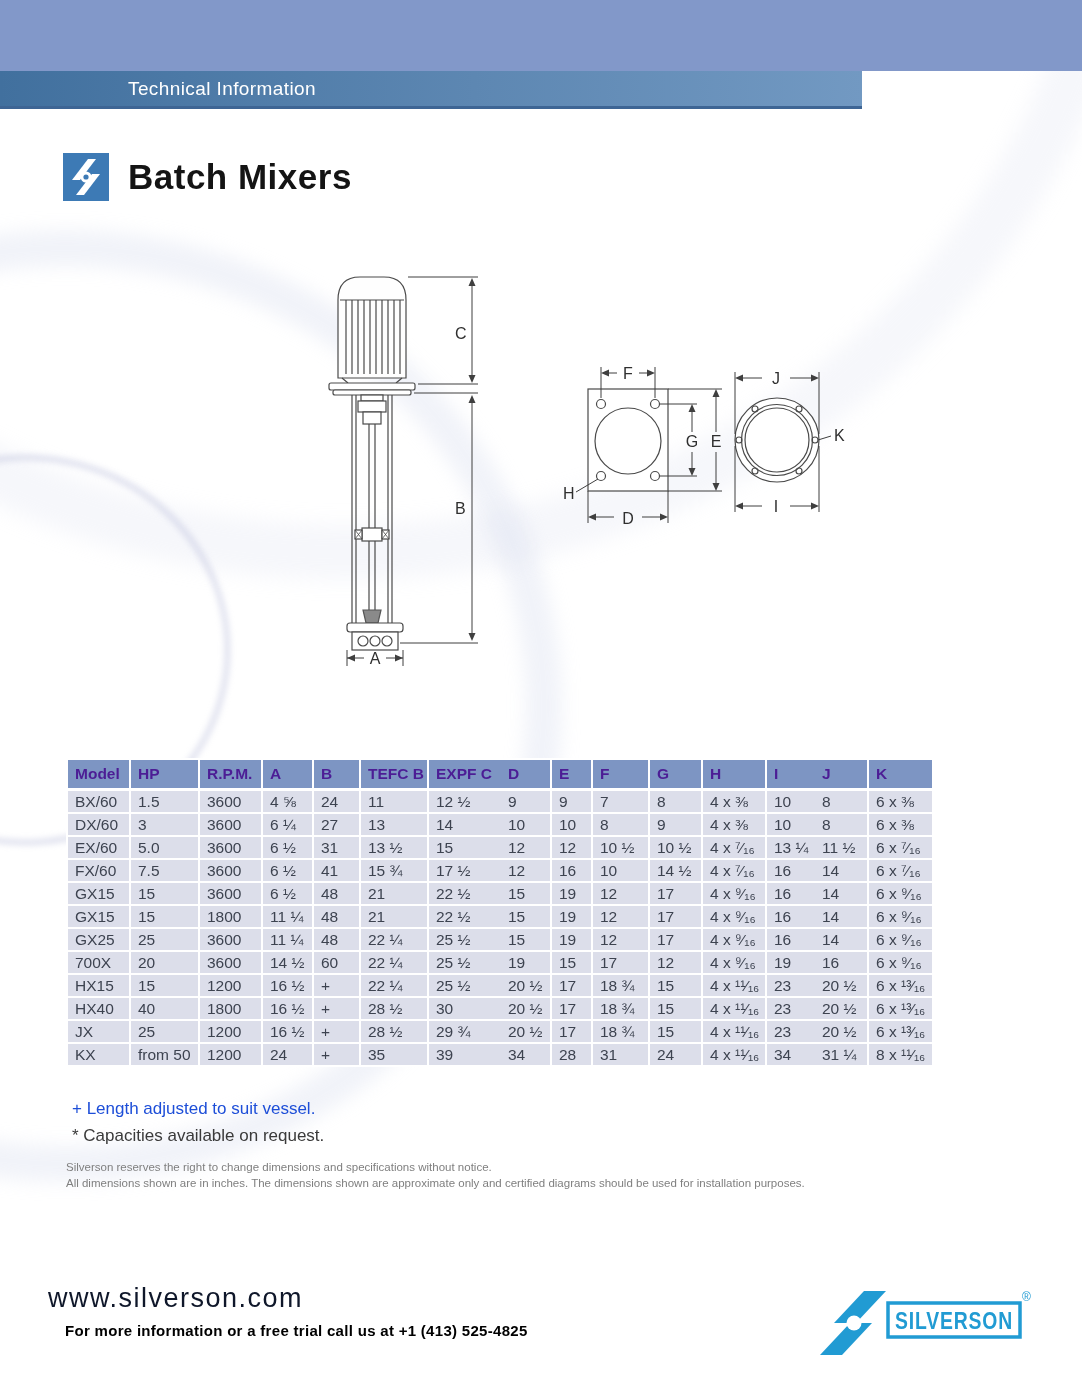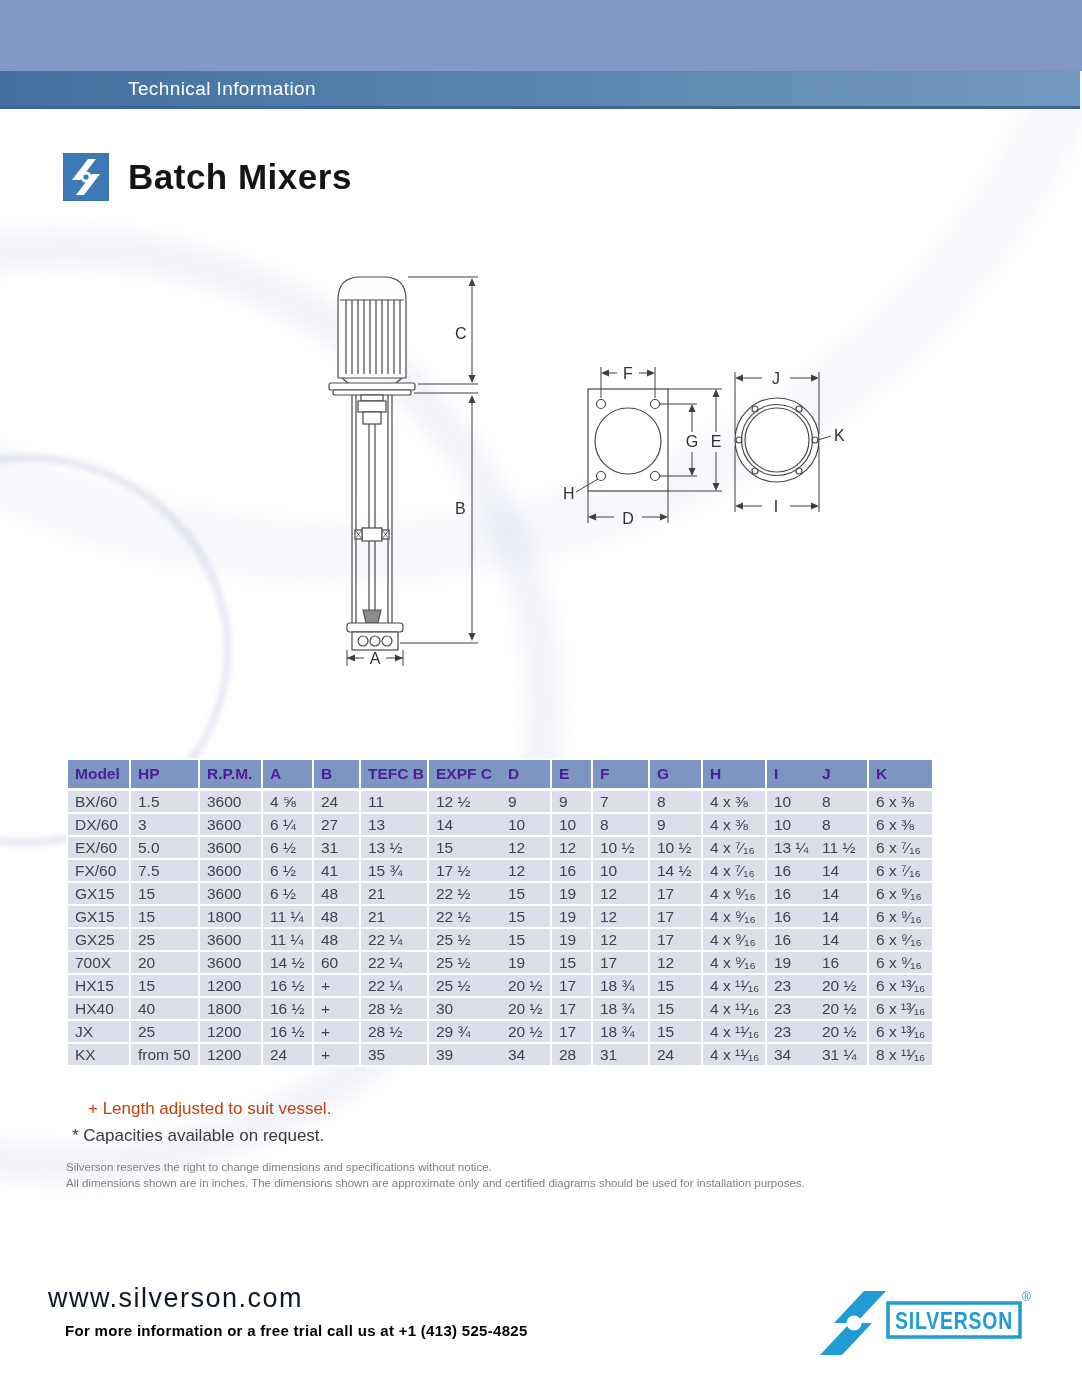--- a/index.html
+++ b/index.html
@@ -3,21 +3,21 @@
 <meta charset="utf-8">
 <style>
   html,body{margin:0;padding:0;}
   body{
     width:1082px;height:1400px;position:relative;background:#ffffff;
     font-family:"Liberation Sans","DejaVu Sans",sans-serif;overflow:hidden;
   }
   
   .top-band{position:absolute;left:0;top:0;width:1082px;height:71px;background:var(--band-blue,#8298c9);}
   .banner{
-    position:absolute;left:0;top:71px;width:1080px;height:35px;
+    position:absolute;left:0;top:71px;width:862px;height:35px;
     background:linear-gradient(90deg,var(--banner-dark,#41709e) 0%,#5d87b2 55%,var(--banner-light,#7299c2) 100%);
     border-bottom:3px solid #3e6594;
   }
   .banner-title{color:#ffffff;font-size:19px;line-height:35px;padding-left:128px;letter-spacing:.4px;}
   
   .swirl{position:absolute;border-radius:50%;pointer-events:none;}
   .swirl1{left:-180px;top:455px;width:400px;height:380px;border:5px solid rgba(175,180,212,.45);filter:blur(3px);}
   .swirl2{left:-430px;top:230px;width:920px;height:880px;border:36px solid rgba(206,211,232,.28);filter:blur(9px);}
   .swirl3{left:-460px;top:-950px;width:1500px;height:1420px;border:55px solid rgba(212,217,236,.22);filter:blur(10px);}
   
@@ -35,21 +35,21 @@
   }
   td{
     background:var(--table-row-bg,#dcdeea);color:#3d4350;font-size:15.5px;
     height:21px;padding:0 0 0 7px;border:2px solid #fff;vertical-align:middle;
   }
   th:nth-child(7),td:nth-child(7){border-right:0;}
   th:nth-child(8),td:nth-child(8){border-left:0;}
   th:nth-child(13),td:nth-child(13){border-right:0;}
   th:nth-child(14),td:nth-child(14){border-left:0;}
   
-  .note-plus{position:absolute;left:72px;top:1099px;font-size:17px;color:#c2410c;margin-left:16px;}
+  .note-plus{position:absolute;left:72px;top:1099px;font-size:17px;color:#1d4ed8;}
   .note-star{position:absolute;left:72px;top:1126px;font-size:17px;color:#3a3a3a;}
   .disclaimer{position:absolute;left:66px;top:1159px;font-size:11.5px;color:#7f7f7f;line-height:16px;width:760px;}
   .disclaimer span{display:block;}
   
   .website{position:absolute;left:48px;top:1283px;font-size:27px;color:#0f172a;letter-spacing:1.5px;}
   .contact{position:absolute;left:65px;top:1322px;font-size:15px;font-weight:bold;color:#000000;letter-spacing:.3px;}
   .brand-logo{position:absolute;left:820px;top:1283px;width:215px;height:80px;}
 </style>
 </head>
 <body>

